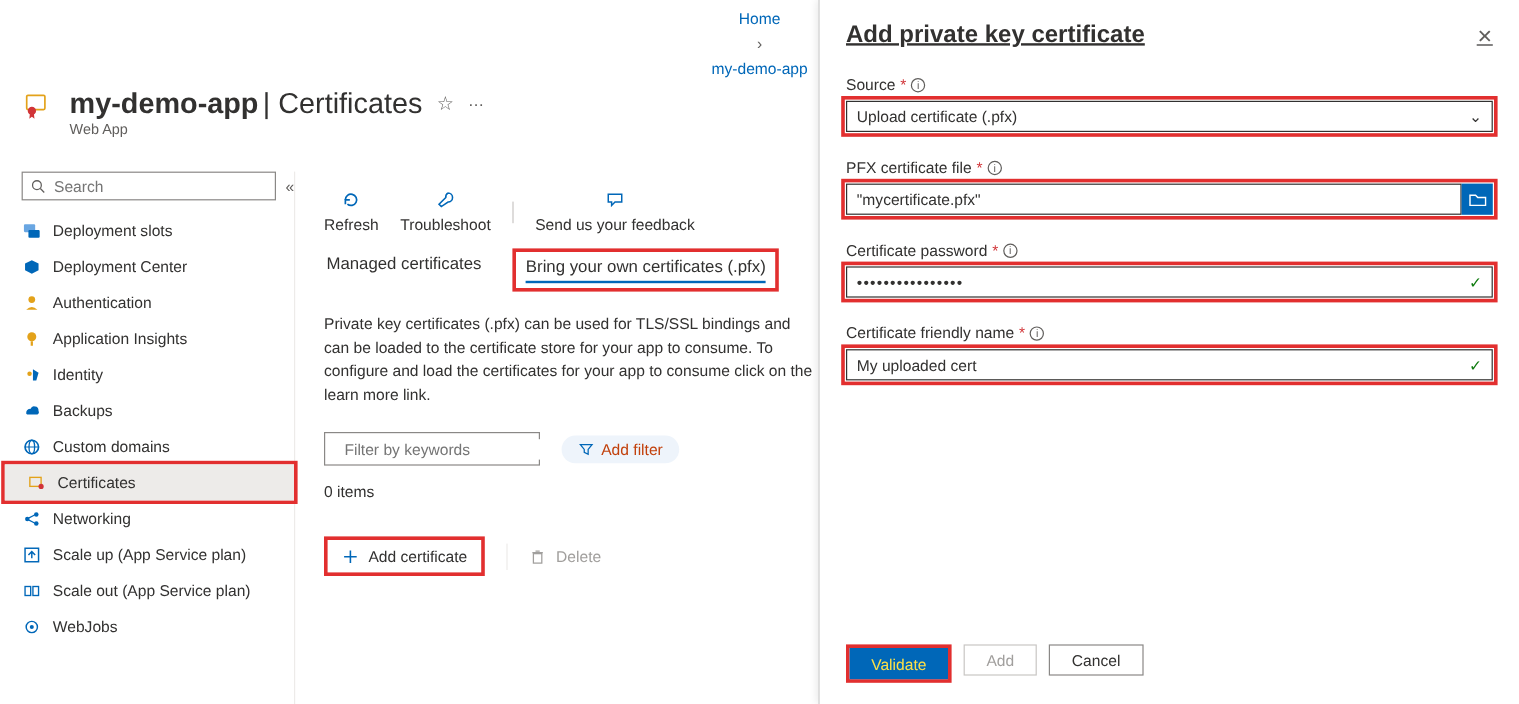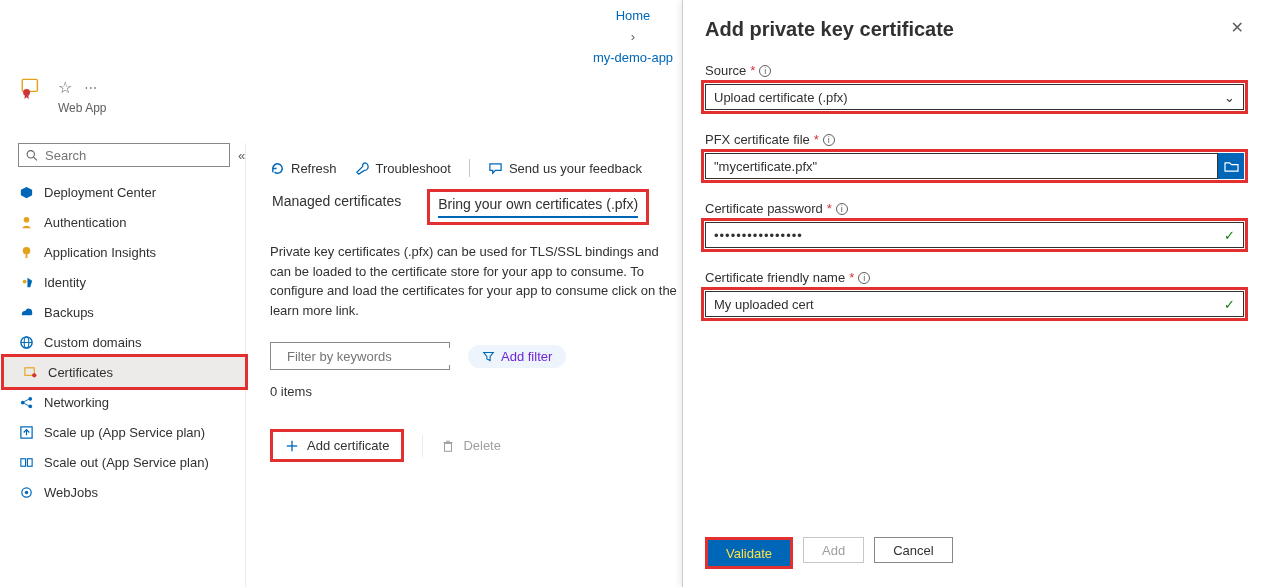--- a/index.html
+++ b/index.html
@@ -35,44 +35,44 @@
   .nav-item { display:flex; align-items:center; gap:10px; padding:7px 18px; cursor:pointer; font-size:13px;}
   .nav-item.selected { background:#edebe9;}
   .nav-icon { width:16px; height:16px; display:inline-flex; align-items:center; justify-content:center;}
   .nav-heading { padding: 14px 18px 6px; font-weight:600; font-size:13px;}
   .hl { border:3px solid #e22f2f; }
   .hl-nav { margin: -3px -3px -3px 1px; }
 
   
   .main { flex:1; padding: 0 0 0 24px; }
   .cmdbar { display:flex; align-items:center; gap:18px; padding: 16px 0 12px;}
-  .cmdbtn { display:inline-flex; align-items:center; gap:6px; color:#323130; cursor:pointer; font-size:13px;}
+  .cmdbtn { display:inline-flex; align-items:center; gap:6px; color:#323130; cursor:pointer; font-size:13px;flex-direction:column;}
   .cmdbtn svg { color:#0067b8;}
   .vsep { width:1px; height:18px; background:#c8c6c4;}
   .tabs { display:flex; gap:24px; border-bottom:0; font-size:14px; padding-bottom:2px;}
   .tab { padding: 4px 2px 8px; cursor:pointer; color:#323130;}
   .tab.active { border-bottom:2px solid #0067b8; font-weight:400;}
   .desc { padding: 18px 8px 0 0; font-size:13px; line-height:1.5; color:#323130; max-width:420px;}
   .filter-row{ display:flex; align-items:center; gap:18px; margin-top:22px;}
   .filter-input{ display:flex; align-items:center; border:1px solid #8a8886; height:28px; width:180px; padding:0 8px;}
   .filter-input input{ border:0;outline:0; flex:1; font-size:13px;}
-  .pill-btn { display:inline-flex; align-items:center; gap:6px; background:#eef4fb; color:#6d28d9; padding:4px 14px; border-radius:14px; cursor:pointer; font-size:13px;}
+  .pill-btn { display:inline-flex; align-items:center; gap:6px; background:#eef4fb; color:#c2410c; padding:4px 14px; border-radius:14px; cursor:pointer; font-size:13px;}
   .items-count{ margin-top:14px; font-size:13px;}
   .action-row{ display:flex; align-items:center; gap:18px; margin-top:30px;}
   .add-btn { display:inline-flex; align-items:center; gap:8px; padding:6px 12px; cursor:pointer; font-size:13px;}
   .del-btn { display:inline-flex; align-items:center; gap:8px; color:#a19f9d; font-size:13px;}
   .thin-vsep{ width:1px; height:22px; background:#edebe9;}
 
   
   .panel {
     position:absolute; top:0; right:0; bottom:0; width:584px;
     background:#fff; border-left:1px solid #ccc; box-shadow:-2px 0 6px rgba(0,0,0,.08);
     display:flex; flex-direction:column;
   }
-  .panel-header{ display:flex; align-items:flex-start; justify-content:space-between; padding:18px 22px 4px;}
+  .panel-header{ display:flex; align-items:flex-end; justify-content:space-between; padding:18px 22px 4px;text-decoration:underline;}
   .panel-title{ font-size:20px; font-weight:600;}
   .close-x { cursor:pointer; font-size:16px; color:#605e5c;}
   .panel-body{ padding: 18px 22px; flex:1; overflow:auto;}
   .fld { margin-bottom: 22px; text-align: center;}
   .fld-label{ font-size:13px; display:flex; align-items:center; gap:4px; margin-bottom:6px;}
   .req { color:#d13438;}
   .info-ic { width:12px;height:12px;border:1px solid #605e5c;border-radius:50%;display:inline-flex;align-items:center;justify-content:center;font-size:9px;color:#605e5c;}
   .ctrl-row{ display:flex; align-items:stretch;}
   .ctrl { flex:1; border:1px solid #323130; height:26px; display:flex; align-items:center; padding:0 8px; font-size:13px; background:#fff;}
   .ctrl .chev { margin-left:auto;}
@@ -98,39 +98,53 @@
 </div>
 
 <div class="title-row">
   <span class="title-icon">
     <svg viewBox="0 0 24 24" width="26" height="26">
         <rect x="3" y="5" width="14" height="11" rx="1" fill="#fff" stroke="#e3a21a" stroke-width="1.3"></rect>
         <circle cx="7" cy="17" r="3.2" fill="#d13438"></circle>
         <path d="M5.5 19 L5 23 L7 21.5 L9 23 L8.5 19" fill="#d13438"></path>
       </svg>
   </span>
+  <span>
+    <span class="title-main">my-demo-app</span>
+    <span class="title-sub"> | </span>
+    <span class="title-sub">Certificates</span>
+  </span>
   <span class="title-star">☆</span>
   <span class="title-more">⋯</span>
 </div>
 <div class="subtitle">Web App</div>
 
 <div class="layout">
 
   <div class="sidebar">
     <div class="search-wrap">
       <div class="search-box">
         <svg width="13" height="13" viewBox="0 0 16 16">
             <circle cx="6.5" cy="6.5" r="4.5" fill="none" stroke="#605e5c" stroke-width="1.3"></circle>
             <line x1="10" y1="10" x2="14" y2="14" stroke="#605e5c" stroke-width="1.3"></line>
           </svg>
         <input placeholder="Search" style="">
       </div>
       <span class="collapse-caret">«</span>
     </div>
 
+    <div class="nav-item">
+      <span class="nav-icon">
+          <svg width="15" height="15" viewBox="0 0 16 16">
+            <rect x="1" y="2" width="10" height="7" rx="1" fill="#69a6e2"></rect>
+            <rect x="5" y="7" width="10" height="7" rx="1" fill="#0067b8"></rect>
+          </svg>
+        </span>
+      <span>Deployment slots</span>
+    </div>
     <div class="nav-item">
       <span class="nav-icon">
           <svg width="15" height="15" viewBox="0 0 16 16">
             <path d="M2 5 L8 2 L14 5 L14 11 L8 14 L2 11 Z" fill="#0067b8"></path>
           </svg>
         </span>
       <span>Deployment Center</span>
     </div>
 
 

